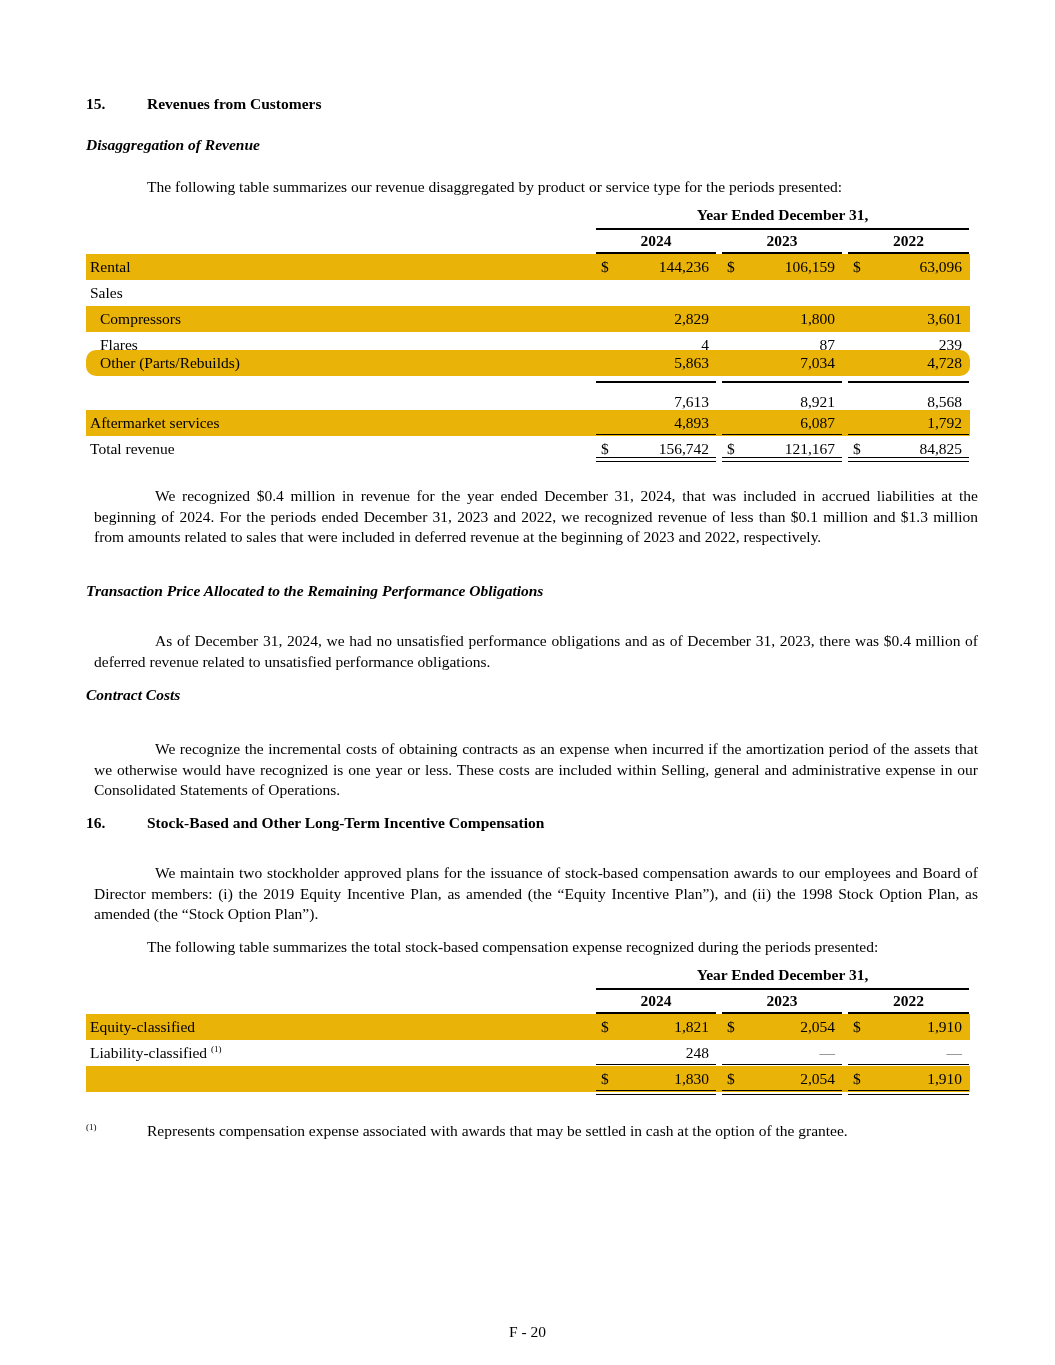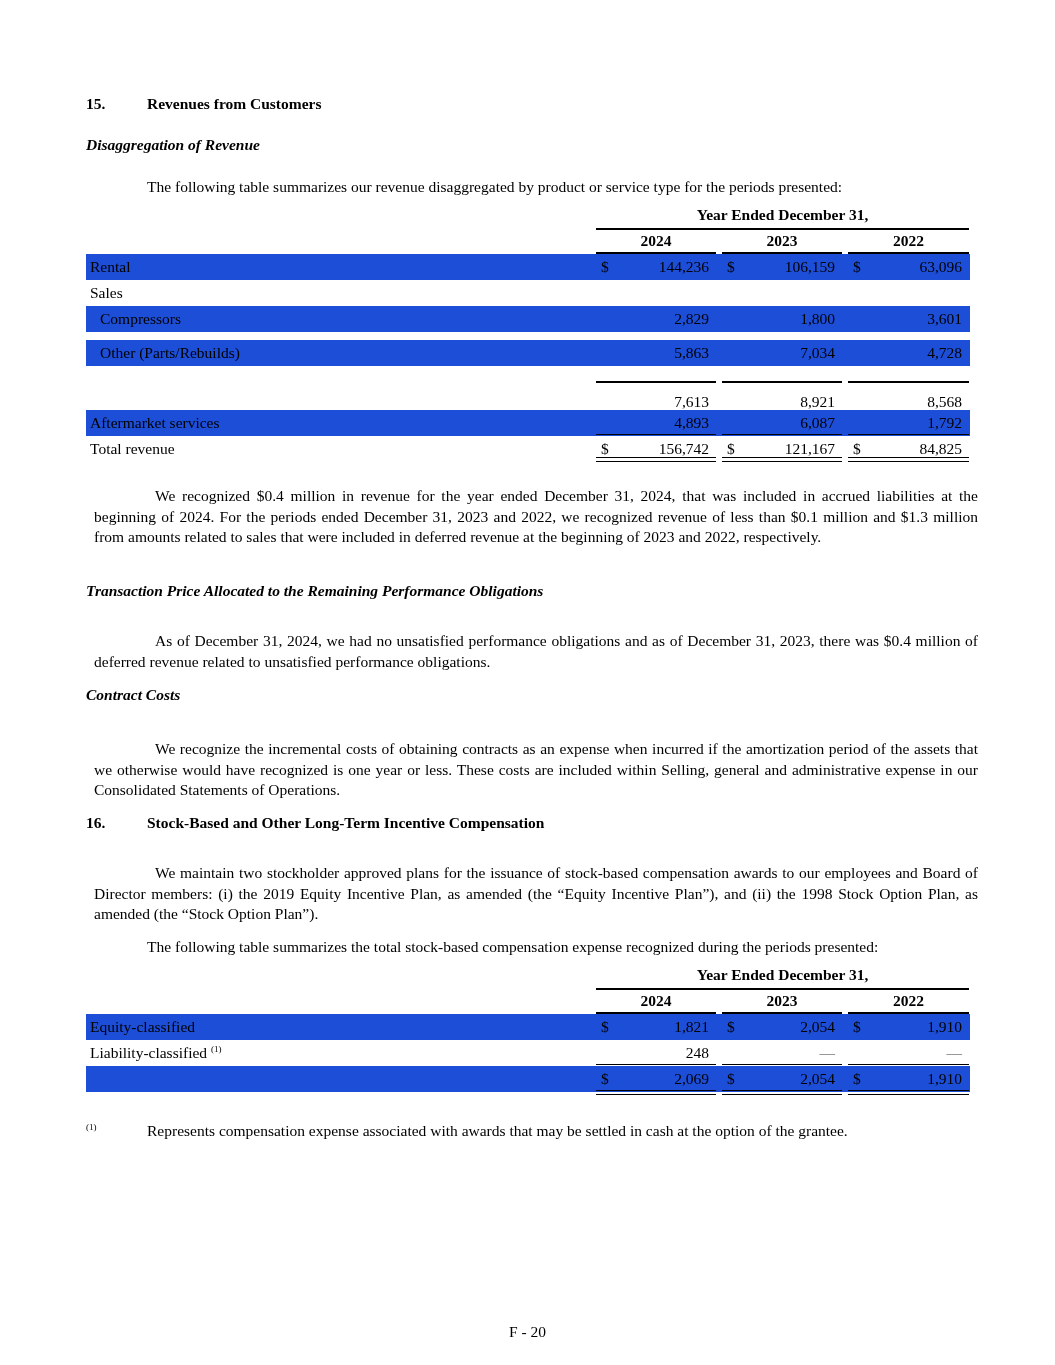--- a/index.html
+++ b/index.html
@@ -5,21 +5,21 @@
   html, body { margin: 0; padding: 0; background: #ffffff; }
   body { width: 1055px; height: 1365px; position: relative; font-family: "Liberation Serif", serif; color: #000; font-size: 15.5px; }
   .page { position: absolute; left: 86px; top: 0; width: 884px; }
   .abs { position: absolute; }
   .h-num { font-weight: bold; }
   .h-title { font-weight: bold; }
   .sub { font-weight: bold; font-style: italic; }
   .para { text-align: justify; line-height: 20.5px; text-indent: 61px; margin: 8px; }
   .tbl { position: absolute; left: 0; width: 884px; }
   .row { position: absolute; left: 0; width: 884px; height: 26px; }
-  .row.hl { background: #1d4ed8; }
+  .row.hl { background: #eab308; }
   .lbl { position: absolute; left: 4px; top: 4px; white-space: nowrap; }
   .lbl.ind { left: 14px; }
   .cell { position: absolute; top: 4px; height: 22px; }
   .c1 { left: 510px; width: 120px; }
   .c2 { left: 636px; width: 120px; }
   .c3 { left: 762px; width: 121px; }
   .dollar { position: absolute; left: 5px; top: 0; }
   .num { position: absolute; right: 7px; top: 0; }
   .colhead { position: absolute; font-weight: bold; text-align: center; }
   .rule { position: absolute; height: 0; border-top: 2px solid #000; }
@@ -89,21 +89,21 @@
           <span class="num">4</span>
         </div>
       <div class="cell c2">
           <span class="num">87</span>
         </div>
       <div class="cell c3">
           <span class="num">239</span>
         </div>
     </div>
 
-    <div class="row hl" style="top:136px;">
+    <div class="row hl" style="top:146px;border-radius:10px;">
       <span class="lbl ind">Other (Parts/Rebuilds)</span>
       <div class="cell c1">
           <span class="num">5,863</span>
         </div>
       <div class="cell c2">
           <span class="num">7,034</span>
         </div>
       <div class="cell c3">
           <span class="num">4,728</span>
         </div>
@@ -217,21 +217,21 @@
         </div>
     </div>
     <div class="rule thin" style="left:510px; width:120px; top:100px;"></div>
     <div class="rule thin" style="left:636px; width:120px; top:100px;"></div>
     <div class="rule thin" style="left:762px; width:121px; top:100px;"></div>
 
     <div class="row hl" style="top:102px;">
       <span class="lbl"></span>
       <div class="cell c1">
           <span class="dollar">$</span>
-          <span class="num">2,069</span>
+          <span class="num">1,830</span>
         </div>
       <div class="cell c2">
           <span class="dollar">$</span>
           <span class="num">2,054</span>
         </div>
       <div class="cell c3">
           <span class="dollar">$</span>
           <span class="num">1,910</span>
         </div>
     </div>

